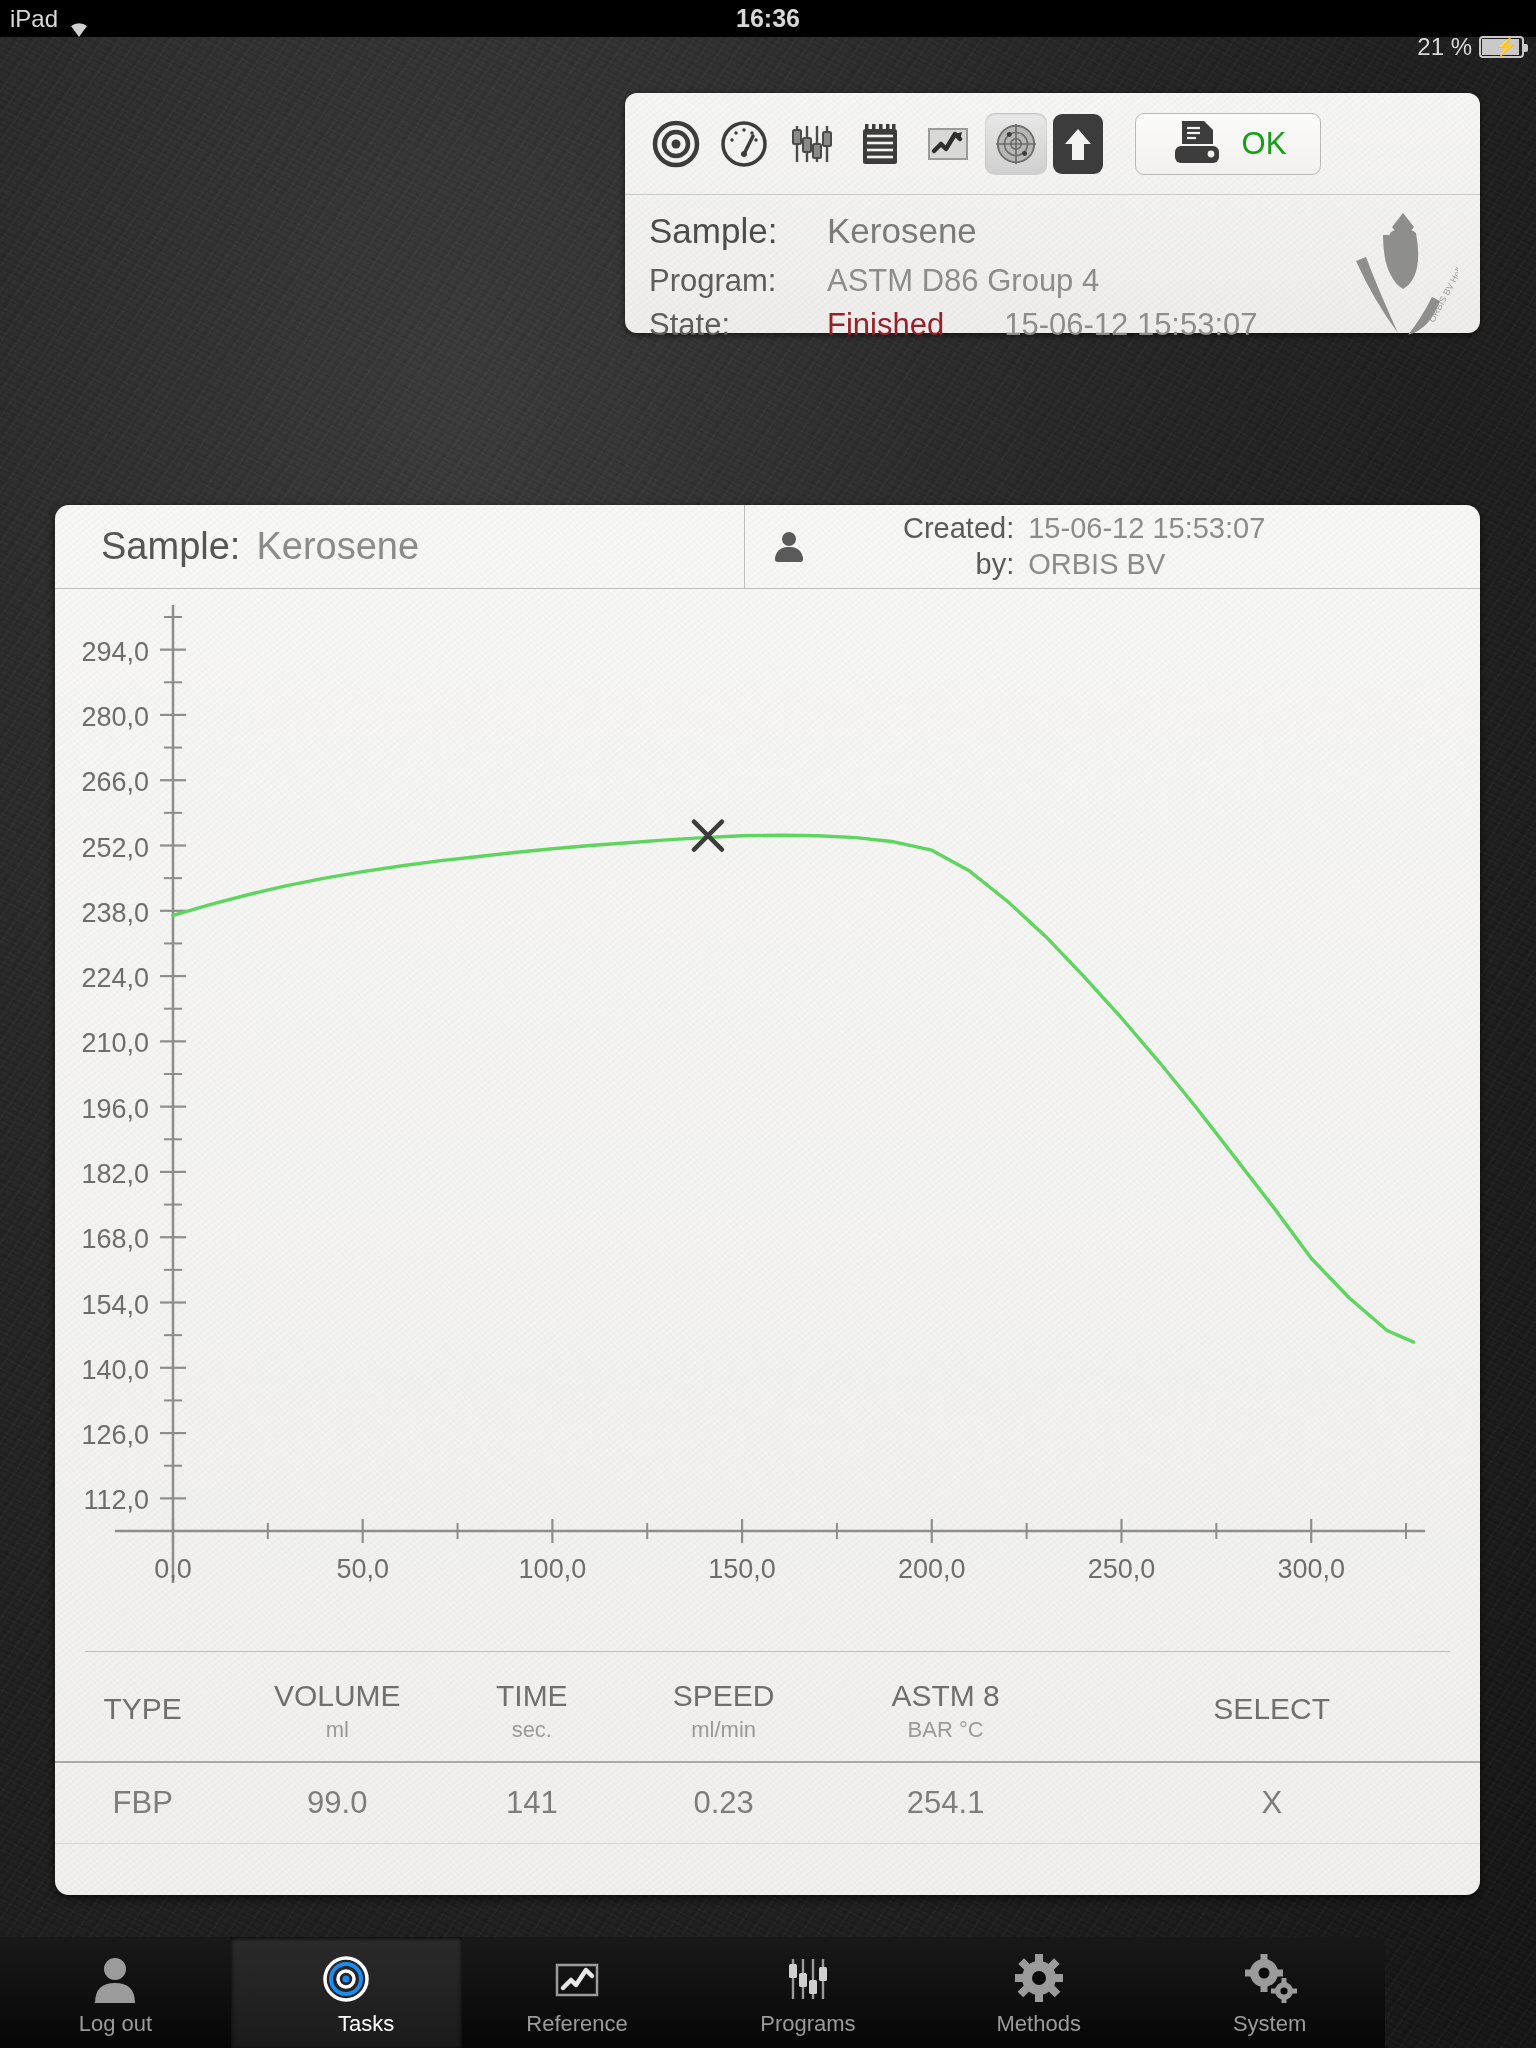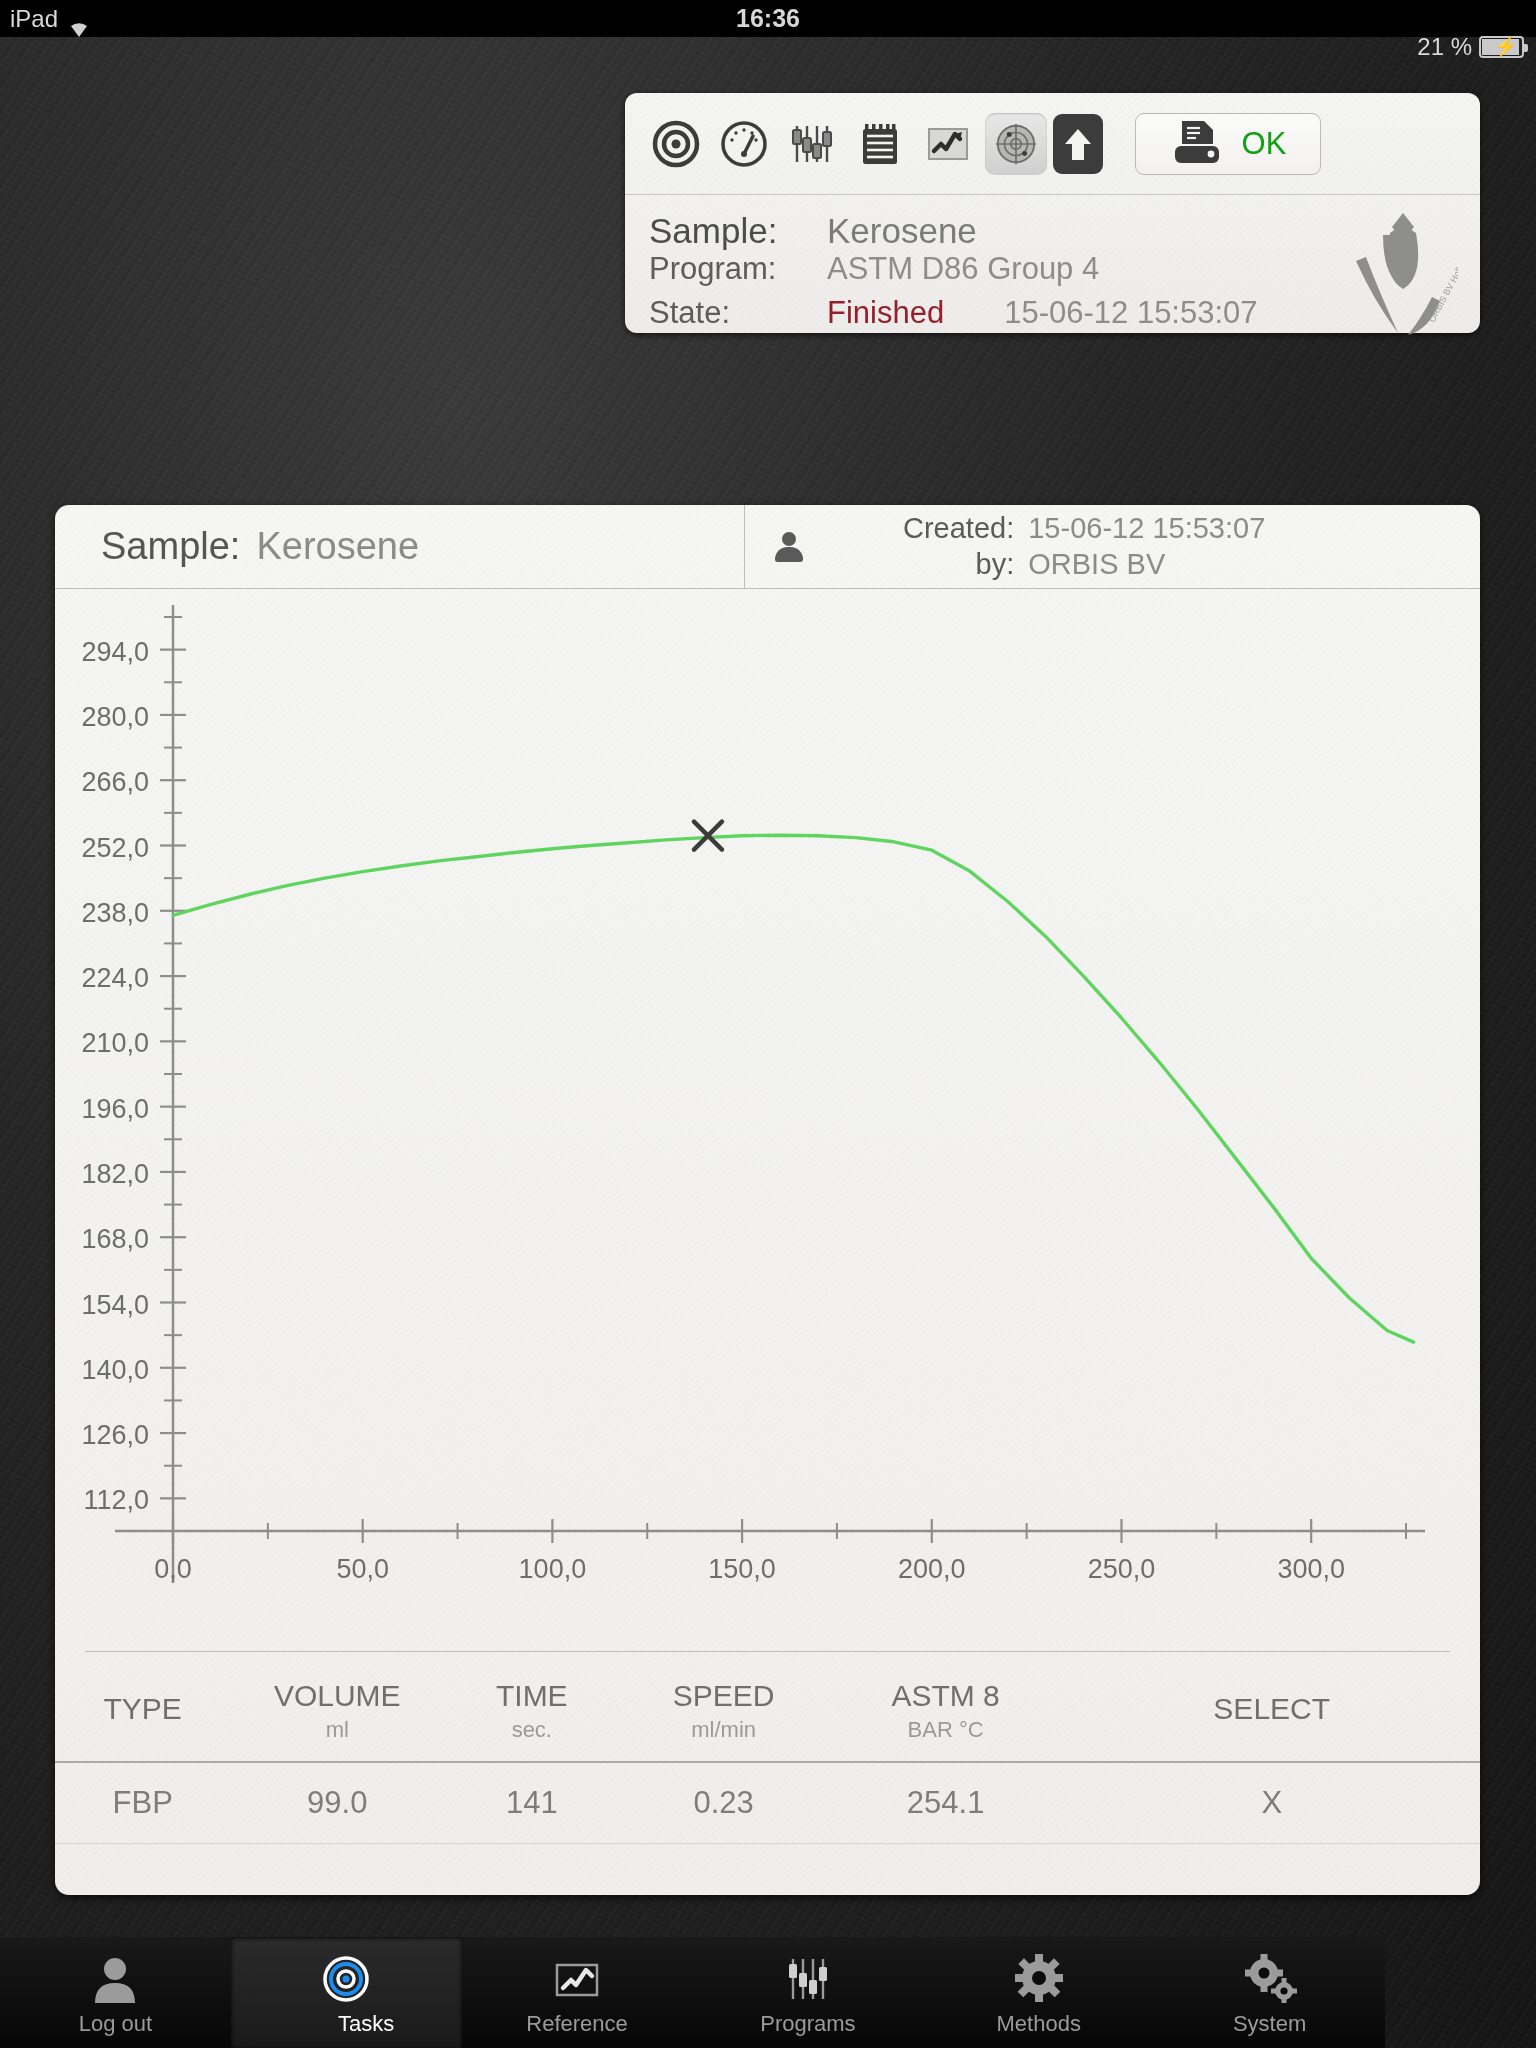--- a/index.html
+++ b/index.html
@@ -264,21 +264,21 @@
         </svg>
         <span class="oklabel">OK</span>
       </div>
     </div>
 
     <div class="info-body">
       <div class="info-row big">
         <span class="info-lbl">Sample:</span>
         <span class="info-val">Kerosene</span>
       </div>
-      <div class="info-row" style="">
+      <div class="info-row" style="margin-top:12px">
         <span class="info-lbl">Program:</span>
         <span class="info-val">ASTM D86 Group 4</span>
       </div>
       <div class="info-row" style="margin-top:8px">
         <span class="info-lbl">State:</span>
         <span class="info-val state">Finished</span>
         <span class="info-date">15-06-12 15:53:07</span>
       </div>
       <div id="tulip">
         <svg width="110" height="135" viewBox="0 0 110 135">

